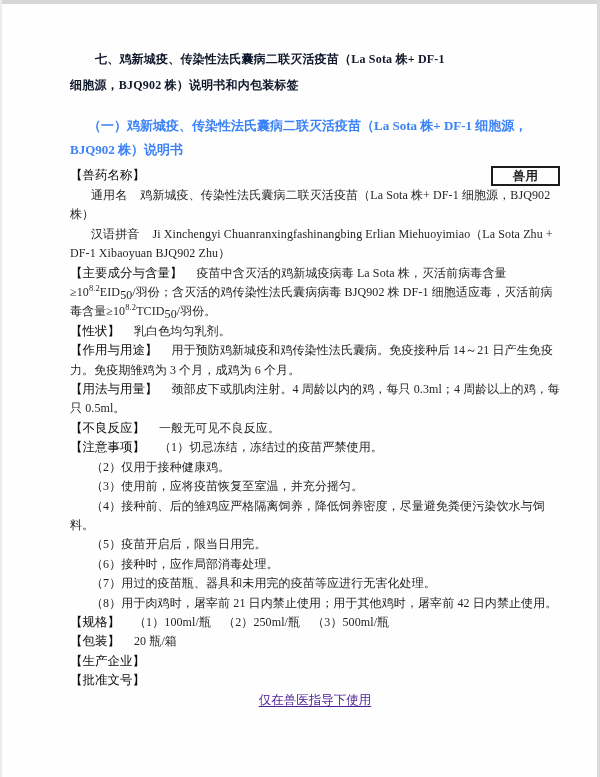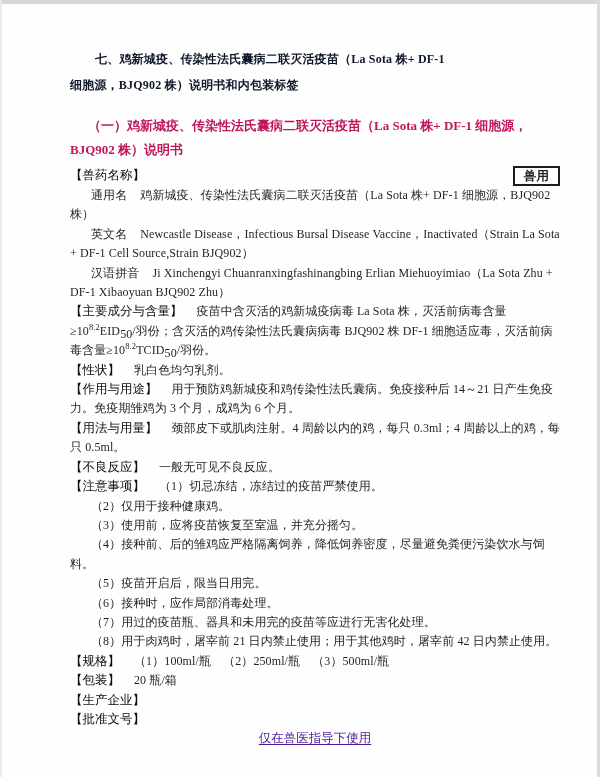--- a/index.html
+++ b/index.html
@@ -6,28 +6,28 @@
   body{width:600px;height:777px;overflow:hidden;position:relative;
        font-family:"Liberation Serif","DejaVu Serif",serif;color:#1f1f1f;}
   .scan{position:absolute;inset:0;background:#fefefe;}
   .edge-top{position:absolute;top:0;left:0;right:0;height:4px;background:#d6d6d6;}
   .edge-right{position:absolute;top:0;right:0;bottom:0;width:3px;background:#dadada;}
   .edge-left{position:absolute;top:0;left:0;bottom:0;width:2px;background:#ececec;}
   .content{position:absolute;top:0;left:0;right:0;padding:46px 40px 0 70px;}
   h1.title{font-size:12px;font-weight:700;line-height:26px;margin:0 0 3px 0;
            text-indent:25px;color:#0f172a;letter-spacing:.2px;}
   h2.subtitle{font-size:13px;font-weight:700;line-height:24px;margin:16px 0 4px 0;
-           text-indent:18px;color:#be185d;}
+           text-indent:18px;color:#3b82f6;}
   p.row{font-size:12px;line-height:19.4px;margin:0;letter-spacing:.1px;}
   p.row.headrow{overflow:hidden;}
   .head{font-weight:400;font-size:12.5px;color:#0d0d0d;margin-right:14px;
         font-family:"Liberation Sans","DejaVu Sans",sans-serif;letter-spacing:0;}
   .lbl{margin-right:13px;}
   .indent{text-indent:21px;}
-  .badge{float:right;border:2px solid #1c1c1c;padding:0 9px;font-weight:700;
+  .badge{float:right;border:2px solid #1c1c1c;padding:0 20px;font-weight:700;
          font-size:12.5px;line-height:16px;margin-top:0;
          font-family:"Liberation Sans","DejaVu Sans",sans-serif;}
   sup{font-size:8.5px;line-height:0;vertical-align:super;}
   sub{font-size:12px;line-height:0;vertical-align:sub;}
   p.footer{font-size:12.5px;line-height:19.4px;margin:0;text-align:center;
            text-decoration:underline;text-underline-offset:2px;color:#4c1d95;}
 </style>
 </head>
 <body>
 
@@ -40,21 +40,20 @@
 
     <h1 class="title"><span>七、鸡新城疫、传染性法氏囊病二联灭活疫苗（La Sota 株+ DF-1</span><br><span>细胞源，BJQ902 株）说明书和内包装标签</span></h1>
 
     <h2 class="subtitle"><span>（一）鸡新城疫、传染性法氏囊病二联灭活疫苗（La Sota 株+ DF-1 细胞源，</span><br><span>BJQ902 株）说明书</span></h2>
 
     <p class="row headrow"><span class="badge">兽用</span><span class="head">【兽药名称】</span></p>
 
     <p class="row indent"><span class="lbl">通用名</span><span>鸡新城疫、传染性法氏囊病二联灭活疫苗（La Sota 株+ DF-1 细胞源，BJQ902 株）</span></p>
 
 
-    <p class="row indent"><span class="lbl">英文名</span><span>Newcastle Disease，Infectious Bursal Disease Vaccine，Inactivated（Strain La Sota + DF-1 Cell Source,Strain BJQ902）</span></p>
 
     <p class="row indent"><span class="lbl">汉语拼音</span><span>Ji Xinchengyi Chuanranxingfashinangbing Erlian Miehuoyimiao（La Sota Zhu + DF-1 Xibaoyuan BJQ902 Zhu）</span></p>
 
     <p class="row"><span class="head">【主要成分与含量】</span><span>疫苗中含灭活的鸡新城疫病毒 La Sota 株，灭活前病毒含量≥10</span><sup>8.2</sup><span>EID</span><sub>50</sub><span>/羽份；含灭活的鸡传染性法氏囊病病毒 BJQ902 株 DF-1 细胞适应毒，灭活前病毒含量≥10</span><sup>8.2</sup><span>TCID</span><sub>50</sub><span>/羽份。</span></p>
 
     <p class="row"><span class="head">【性状】</span><span>乳白色均匀乳剂。</span></p>
 
     <p class="row"><span class="head">【作用与用途】</span><span>用于预防鸡新城疫和鸡传染性法氏囊病。免疫接种后 14～21 日产生免疫力。免疫期雏鸡为 3 个月，成鸡为 6 个月。</span></p>
 
     <p class="row"><span class="head">【用法与用量】</span><span>颈部皮下或肌肉注射。4 周龄以内的鸡，每只 0.3ml；4 周龄以上的鸡，每只 0.5ml。</span></p>

